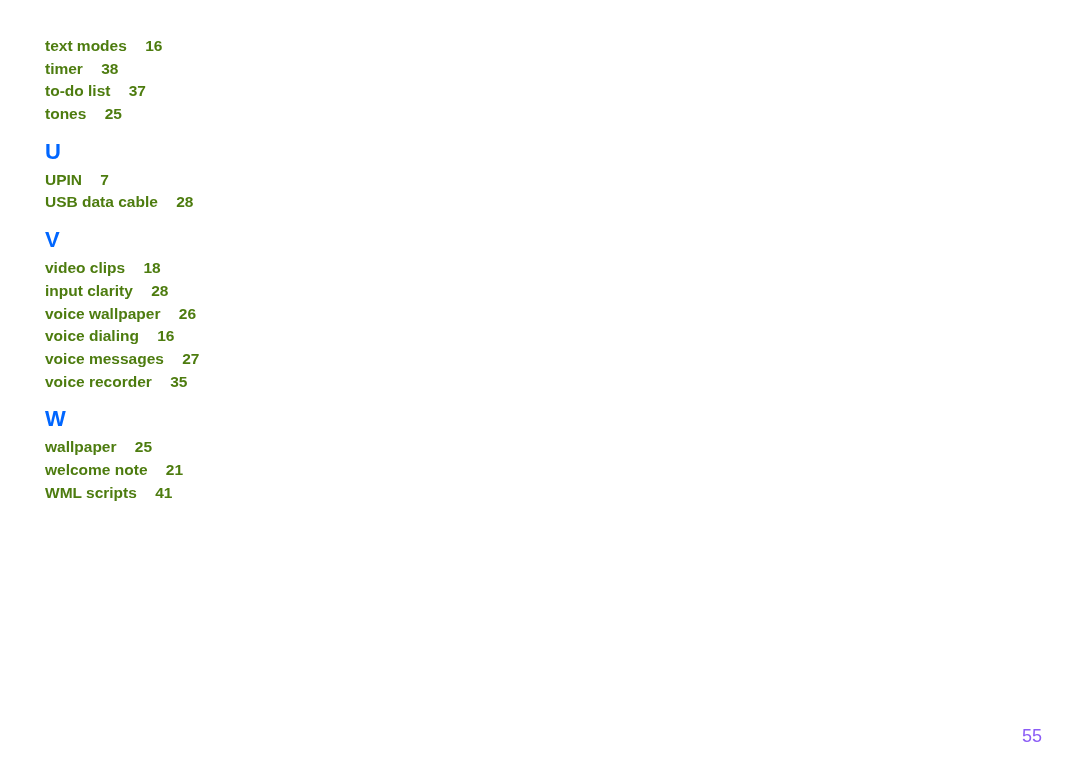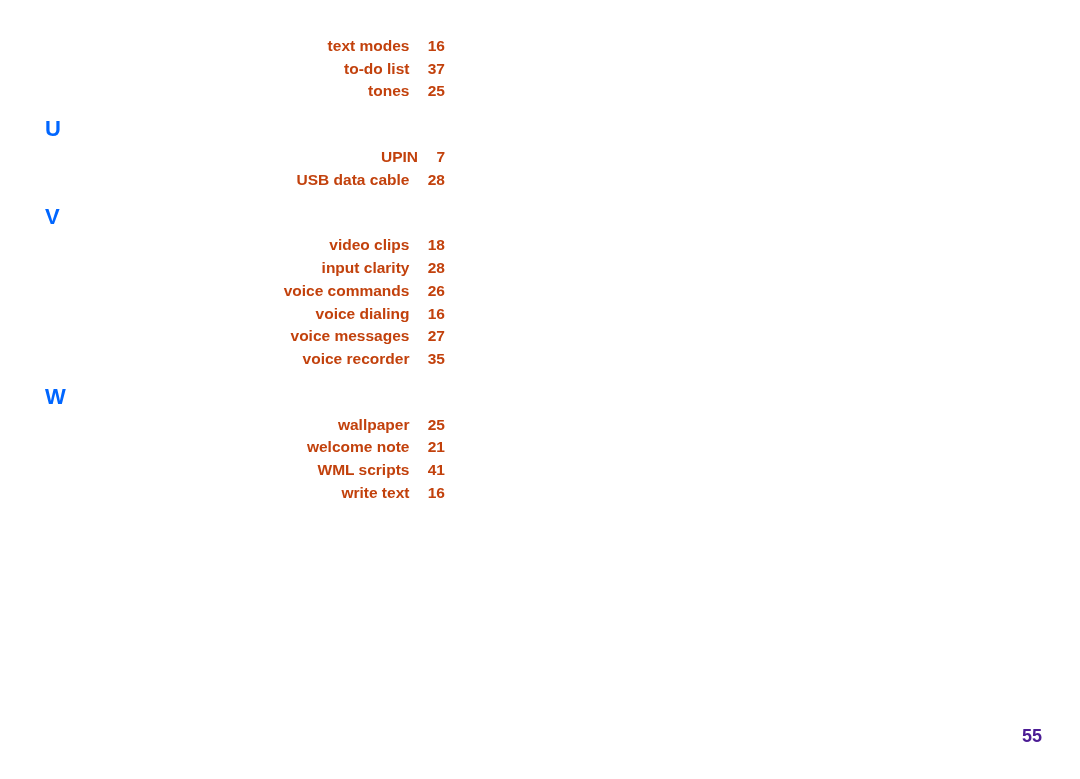--- a/index.html
+++ b/index.html
@@ -17,24 +17,23 @@
       padding: 35px 0 0 45px;
     }
     
     .index-content {
       width: 400px;
     }
     
     .index-entry {
       font-size: 15.5px;
       font-weight: bold;
-      color: #c2410c;
+      color: #4d7c0f;
       line-height: 1.4;
       margin-bottom: 1px;
-      text-align: right;
     }
     
     .index-entry .term {
       display: inline;
     }
     
     .index-entry .page-num {
       display: inline;
       margin-left: 14px;
     }
@@ -45,33 +44,37 @@
       color: #0066ff;
       margin-top: 14px;
       margin-bottom: 4px;
     }
     
     .page-number {
       position: absolute;
       bottom: 32px;
       right: 38px;
       font-size: 18px;
-      font-weight: bold;
-      color: #4c1d95;
+      font-weight: normal;
+      color: #8b5cf6;
       margin-top: 12px;
     }
   </style>
 </head>
 <body>
 
 <div class="index-content">
 
   <div class="index-entry">
     <span class="term">text modes</span>
     <span class="page-num">16</span>
+  </div>
+  <div class="index-entry">
+    <span class="term">timer</span>
+    <span class="page-num">38</span>
   </div>
   <div class="index-entry">
     <span class="term">to-do list</span>
     <span class="page-num">37</span>
   </div>
   <div class="index-entry">
     <span class="term">tones</span>
     <span class="page-num">25</span>
   </div>
 
@@ -90,21 +93,21 @@
 
   <div class="index-entry">
     <span class="term">video clips</span>
     <span class="page-num">18</span>
   </div>
   <div class="index-entry">
     <span class="term">input clarity</span>
     <span class="page-num">28</span>
   </div>
   <div class="index-entry">
-    <span class="term">voice commands</span>
+    <span class="term">voice wallpaper</span>
     <span class="page-num">26</span>
   </div>
   <div class="index-entry">
     <span class="term">voice dialing</span>
     <span class="page-num">16</span>
   </div>
   <div class="index-entry">
     <span class="term">voice messages</span>
     <span class="page-num">27</span>
   </div>
@@ -120,20 +123,16 @@
     <span class="page-num">25</span>
   </div>
   <div class="index-entry">
     <span class="term">welcome note</span>
     <span class="page-num">21</span>
   </div>
   <div class="index-entry">
     <span class="term">WML scripts</span>
     <span class="page-num">41</span>
   </div>
-  <div class="index-entry">
-    <span class="term">write text</span>
-    <span class="page-num">16</span>
-  </div>
 
 </div>
 
 <div class="page-number">55</div>
 
 </body></html>

